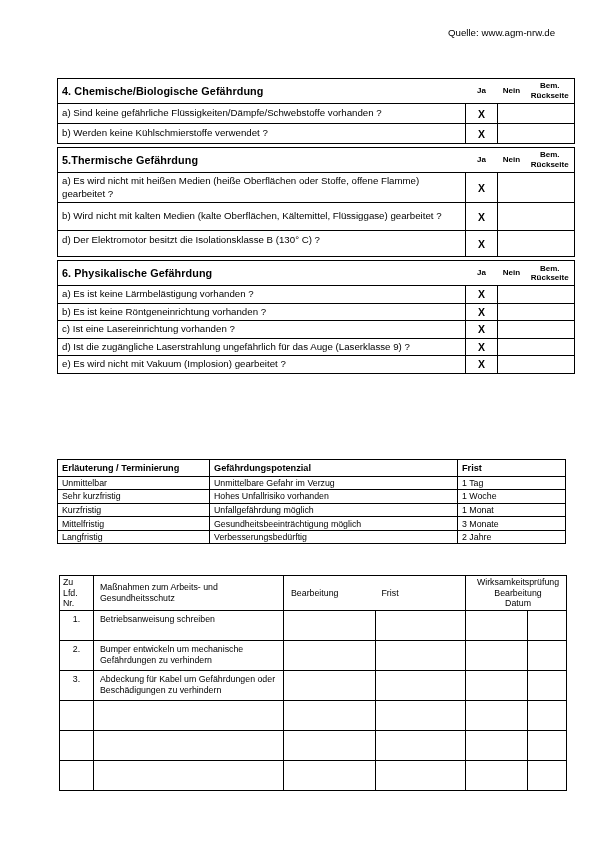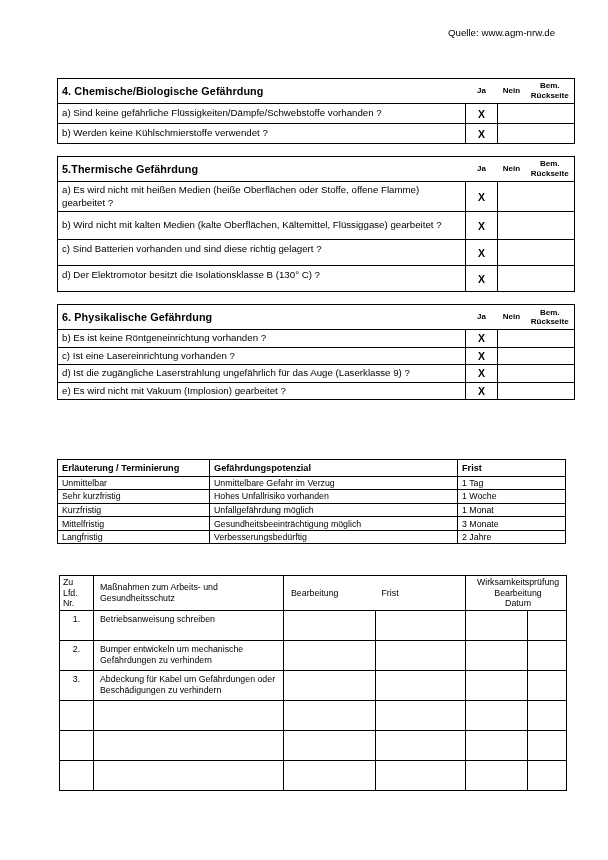--- a/index.html
+++ b/index.html
@@ -13,21 +13,21 @@
   }
   .quelle {
     position: absolute; top: 27px; left: 448px;
     font-size: 9.7px;
   }
 
   table { border-collapse: collapse; table-layout: fixed; }
 
   
   .checklist { position: absolute; top: 78px; left: 57px; }
-  table.sec { width: 517px; border: 1.5px solid #000; margin-bottom: 12px; }
+  table.sec { width: 517px; border: 1.5px solid #000; margin-bottom: 3px; }
   .sec col.c-q   { width: 408px; }
   .sec col.c-ja  { width: 32px; }
   .sec col.c-nein{ width: 28px; }
   .sec col.c-bem { width: 49px; }
   .shead td { border: none; height: 25px; vertical-align: middle; }
   .shead .title { font-weight: bold; font-size: 10.8px; padding-left: 4px; letter-spacing: 0.1px; }
   .shead .hlab { font-weight: bold; font-size: 8px; text-align: center; line-height: 1.2; white-space: pre-line; }
   .qrow td { border: 1.5px solid #000; font-size: 9.7px; vertical-align: middle; }
   .qrow .q { padding: 2px 4px; line-height: 1.3; }
   .qrow .x { text-align: center; font-weight: bold; font-size: 10.5px; }
@@ -119,25 +119,20 @@
       <td class="q">a) Es wird nicht mit heißen Medien (heiße Oberflächen oder Stoffe, offene Flamme) gearbeitet ?</td>
       <td class="x">X</td>
       <td class="rest" colspan="2"></td>
     </tr>
     <tr class="qrow">
       <td class="q">b) Wird nicht mit kalten Medien (kalte Oberflächen, Kältemittel, Flüssiggase) gearbeitet ?</td>
       <td class="x">X</td>
       <td class="rest" colspan="2"></td>
     </tr>
     <tr class="qrow tall">
-      <td class="q">c) Sind Batterien vorhanden und sind diese richtig gelagert ?</td>
-      <td class="x">X</td>
-      <td class="rest" colspan="2"></td>
-    </tr>
-    <tr class="qrow tall">
       <td class="q">d) Der Elektromotor besitzt die Isolationsklasse B (130° C) ?</td>
       <td class="x">X</td>
       <td class="rest" colspan="2"></td>
     </tr>
   </tbody>
     </table>
 
   <table class="sec s6">
     <colgroup>
         <col class="c-q">
@@ -145,20 +140,25 @@
         <col class="c-nein">
         <col class="c-bem">
       </colgroup>
     <tbody>
         <tr class="shead">
       <td class="title">6. Physikalische Gefährdung</td>
       <td class="hlab">Ja</td>
       <td class="hlab">Nein</td>
       <td class="hlab">Bem.
 Rückseite</td>
+    </tr>
+    <tr class="qrow">
+      <td class="q">a) Es ist keine Lärmbelästigung vorhanden ?</td>
+      <td class="x">X</td>
+      <td class="rest" colspan="2"></td>
     </tr>
     <tr class="qrow">
       <td class="q">b) Es ist keine Röntgeneinrichtung vorhanden ?</td>
       <td class="x">X</td>
       <td class="rest" colspan="2"></td>
     </tr>
     <tr class="qrow">
       <td class="q">c) Ist eine Lasereinrichtung vorhanden ?</td>
       <td class="x">X</td>
       <td class="rest" colspan="2"></td>

